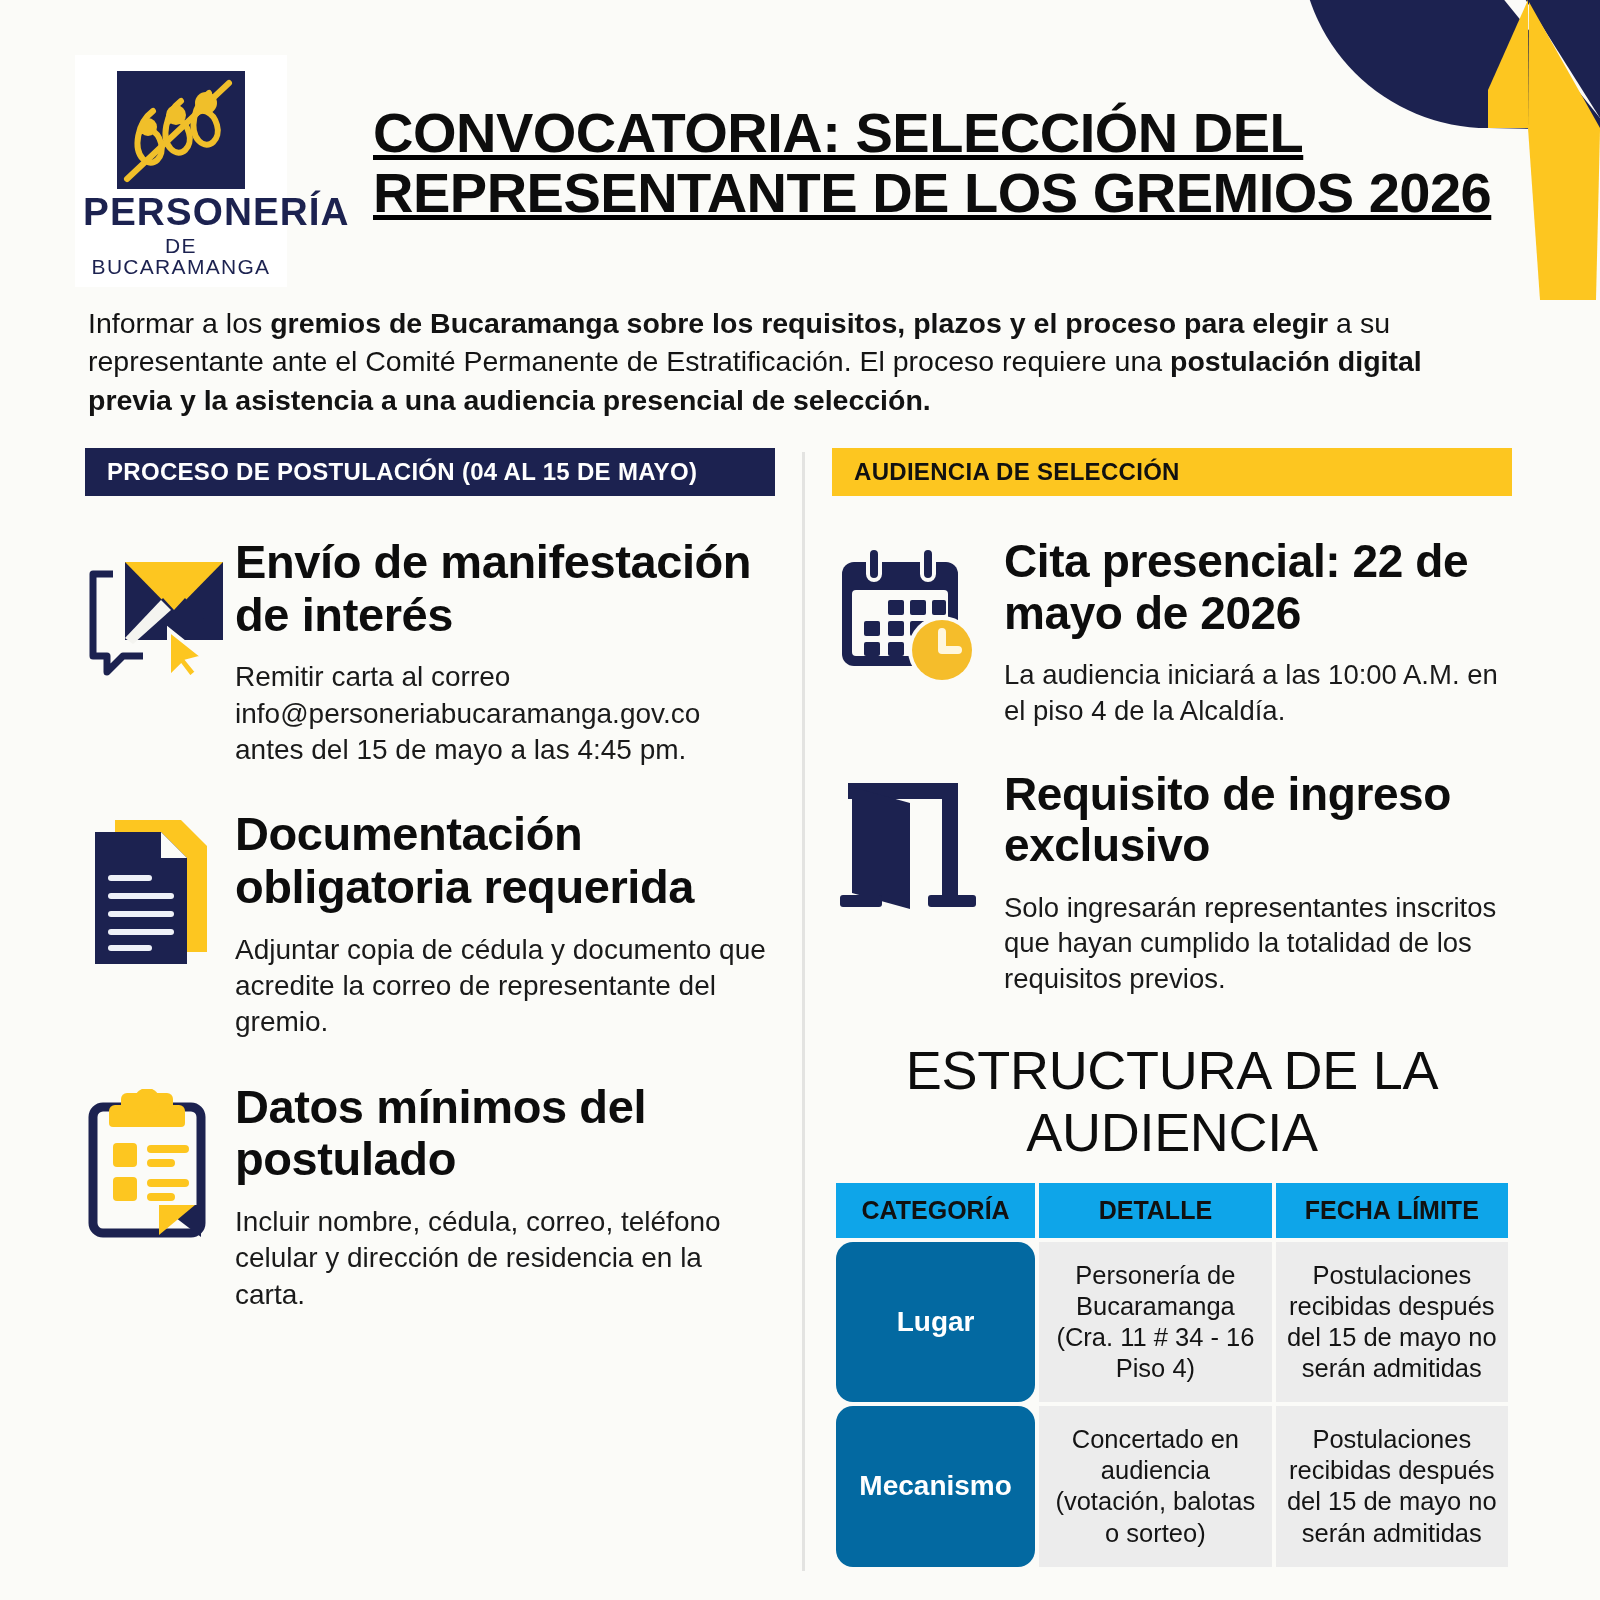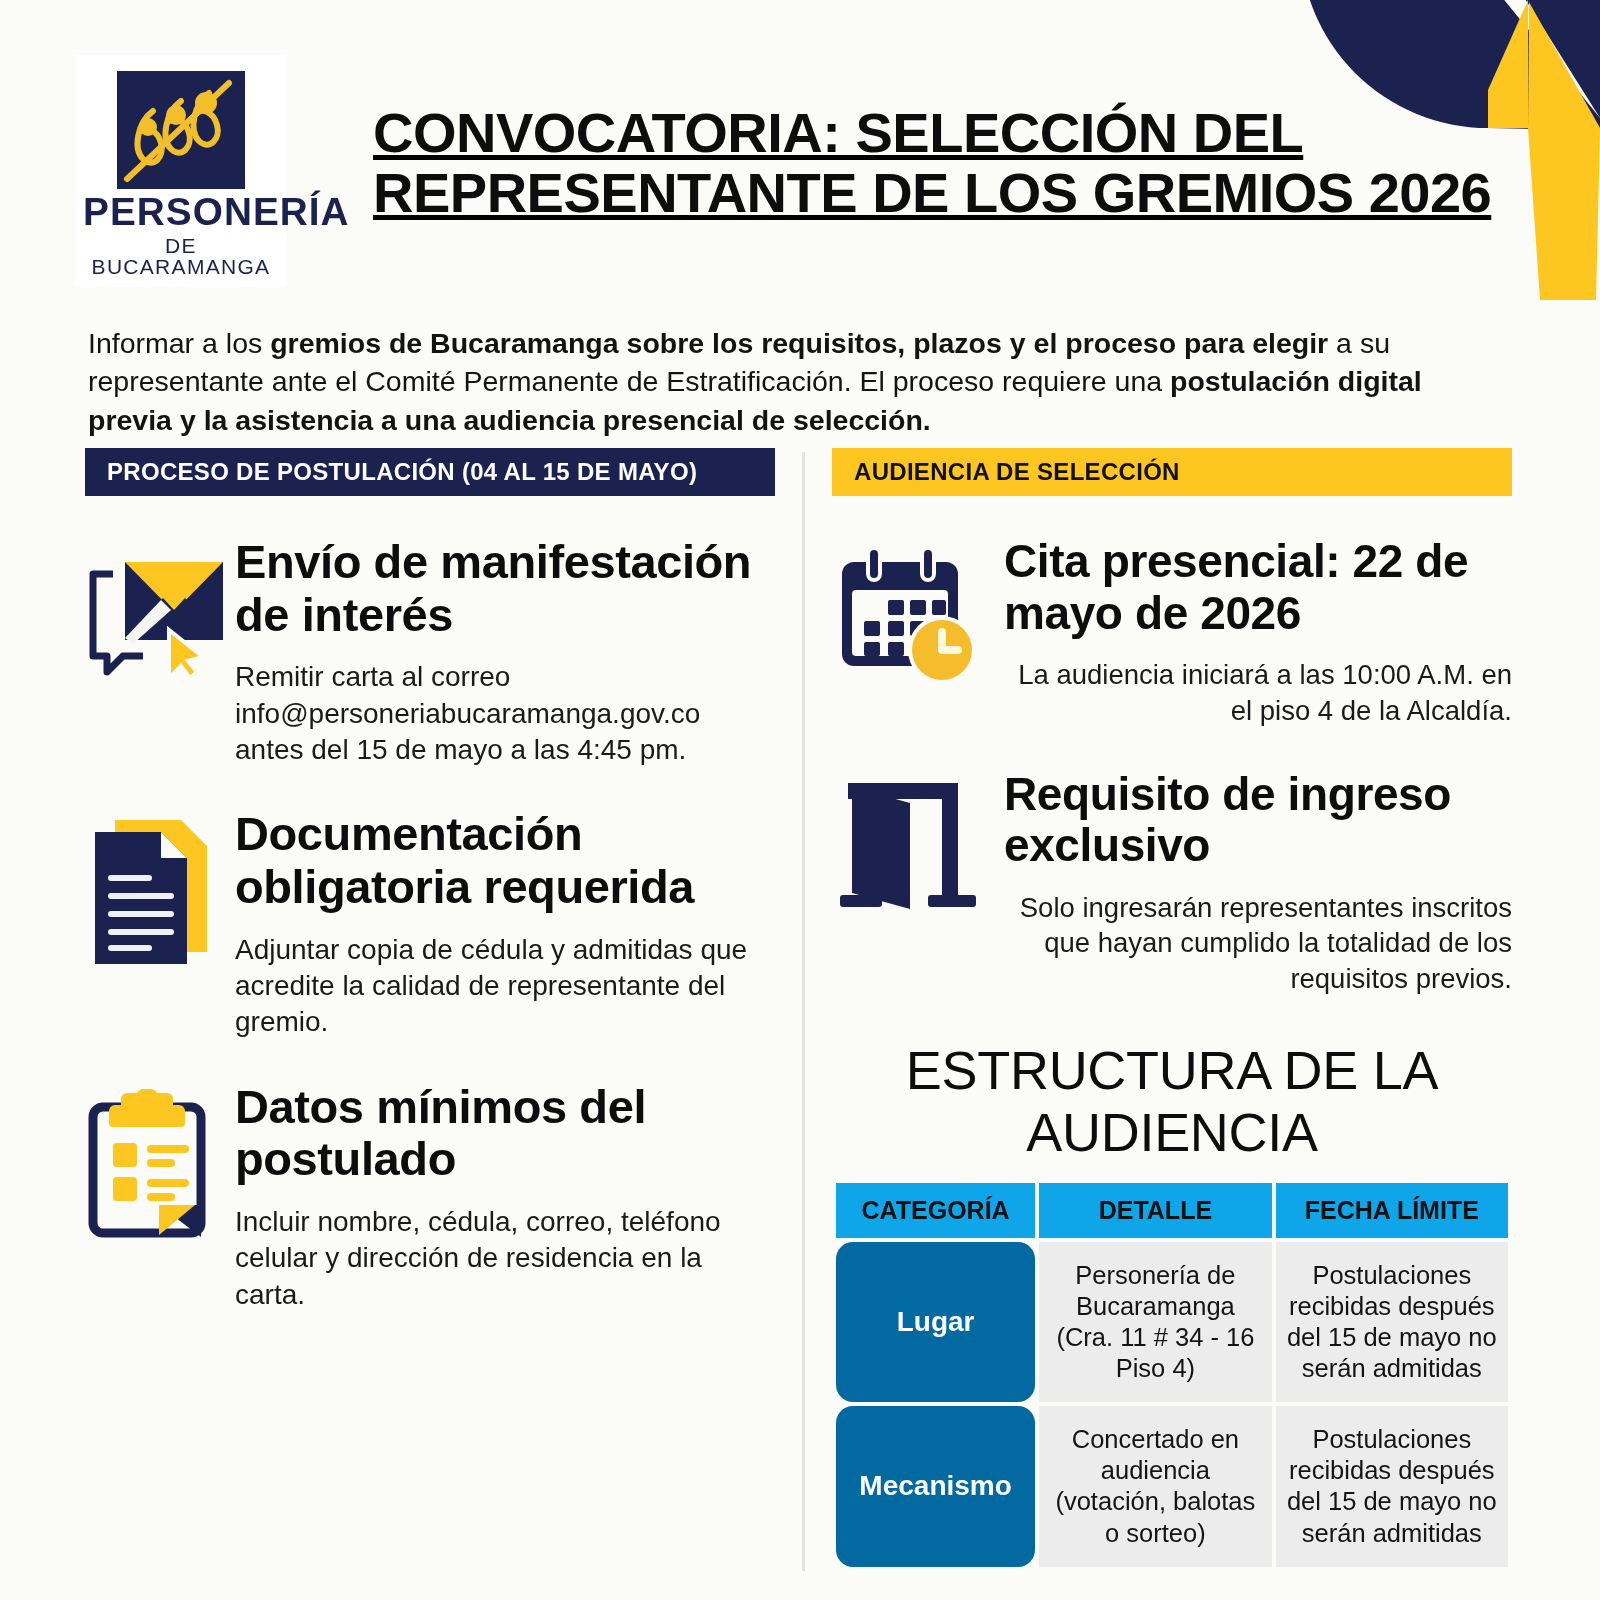--- a/index.html
+++ b/index.html
@@ -23,21 +23,21 @@
   .header { position: absolute; left: 75px; top: 55px; right: 80px; height: 220px; display: flex; align-items: flex-start; }
   .logo-box { width: 212px; flex: 0 0 212px; background: #ffffff; padding: 6px 10px 10px 10px; }
   .logo-mark { width: 128px; height: 118px; background: #1c2250; margin: 10px auto 4px auto; position: relative; }
   .logo-word { font-size: 38px; font-weight: 700; letter-spacing: 1px; color: #1c2250; text-align: center; line-height: 1; font-stretch: condensed; transform: scaleX(1.02); }
   .logo-sub { font-size: 21px; font-weight: 400; letter-spacing: 1.3px; color: #1c2250; text-align: center; margin-top: 4px; line-height: 1; }
 
   .title-wrap { margin-left: 86px; padding-top: 48px; text-decoration: underline; }
   .title { font-size: 56px; line-height: 1.07; font-weight: 700; color: #0d0d0d; letter-spacing: -0.5px; text-transform: uppercase; max-width: 1130px; }
 
   
-  .intro { position: absolute; left: 88px; top: 324px; width: 1420px; font-size: 28.5px; line-height: 1.35; color: #131313; }
+  .intro { position: absolute; left: 88px; top: 304px; width: 1420px; font-size: 28.5px; line-height: 1.35; color: #131313; }
   .intro b { font-weight: 700; }
 
   
   .cols { position: absolute; left: 85px; top: 448px; width: 1430px; display: flex; }
   .col-left { width: 690px; flex: 0 0 690px; }
   .divider { width: 3px; flex: 0 0 3px; background: #e3e3e1; margin: 4px 27px 0 27px; align-self: stretch; }
   .col-right { width: 680px; flex: 0 0 680px; }
 
   .bar { height: 48px; display: flex; align-items: center; padding: 0 22px; }
   .bar-navy { background: #1c2250; }
@@ -49,21 +49,21 @@
   
   .feature { display: flex; margin-top: 40px; }
   .ficon { flex: 0 0 150px; width: 150px; padding-top: 8px; }
   .ficon svg { display: block; }
   .fbody { flex: 1; min-width: 0; }
   .fhead { font-size: 47px; line-height: 1.12; font-weight: 700; color: #0d0d0d; letter-spacing: -0.4px; }
   .fdesc { margin-top: 18px; font-size: 28px; line-height: 1.3; color: #1a1a1a; }
 
   .feature.r .ficon { flex: 0 0 172px; width: 172px; }
   .feature.r .fhead { font-size: 46px; }
-  .feature.r .fdesc { font-size: 27.5px; text-align: right; }
+  .feature.r .fdesc { font-size: 27.5px; }
 
   
   .tbl-title { margin-top: 42px; text-align: center; font-size: 54px; font-weight: 400; color: #0d0d0d; letter-spacing: -0.3px; }
   table.audiencia { width: 100%; border-collapse: separate; border-spacing: 4px; margin-top: 16px; table-layout: fixed; }
   table.audiencia th { background: #0ea5e9; color: #111; font-size: 25px; font-weight: 700; padding: 13px 4px; text-align: center; }
   table.audiencia td { background: #ececec; color: #141414; font-size: 25.5px; line-height: 1.22; text-align: center; padding: 18px 8px; vertical-align: middle; }
   table.audiencia td.cat { background: #0369a1; color: #ffffff; font-weight: 700; font-size: 28px; border-radius: 17px; }
   table.audiencia col.c1 { width: 30%; }
   table.audiencia col.c2 { width: 35%; }
   table.audiencia col.c3 { width: 35%; }
@@ -148,21 +148,21 @@
               <line x1="26" y1="62" x2="64" y2="62"></line>
               <line x1="26" y1="80" x2="86" y2="80"></line>
               <line x1="26" y1="98" x2="86" y2="98"></line>
               <line x1="26" y1="116" x2="86" y2="116"></line>
               <line x1="26" y1="132" x2="64" y2="132"></line>
             </g>
           </svg>
         </div>
         <div class="fbody">
           <div class="fhead">Documentación obligatoria requerida</div>
-          <div class="fdesc">Adjuntar copia de cédula y admitidas que acredite la calidad de representante del gremio.</div>
+          <div class="fdesc">Adjuntar copia de cédula y documento que acredite la correo de representante del gremio.</div>
         </div>
       </div>
 
       <div class="feature">
         <div class="ficon">
           <svg width="130" height="150" viewBox="0 0 130 150" xmlns="http://www.w3.org/2000/svg">
             <rect x="8" y="18" width="108" height="126" rx="10" fill="#fbfbf8" stroke="#1c2250" stroke-width="9"></rect>
             <path d="M36,18 L36,10 a6,6 0 0 1 6,-6 L82,4 a6,6 0 0 1 6,6 L88,18 Z" fill="#fdc620"></path>
             <path d="M30,16 L94,16 a6,6 0 0 1 6,6 L100,34 a4,4 0 0 1 -4,4 L28,38 a4,4 0 0 1 -4,-4 L24,22 a6,6 0 0 1 6,-6 Z" fill="#fdc620"></path>
             <circle cx="62" cy="12" r="13" fill="#fdc620"></circle>

